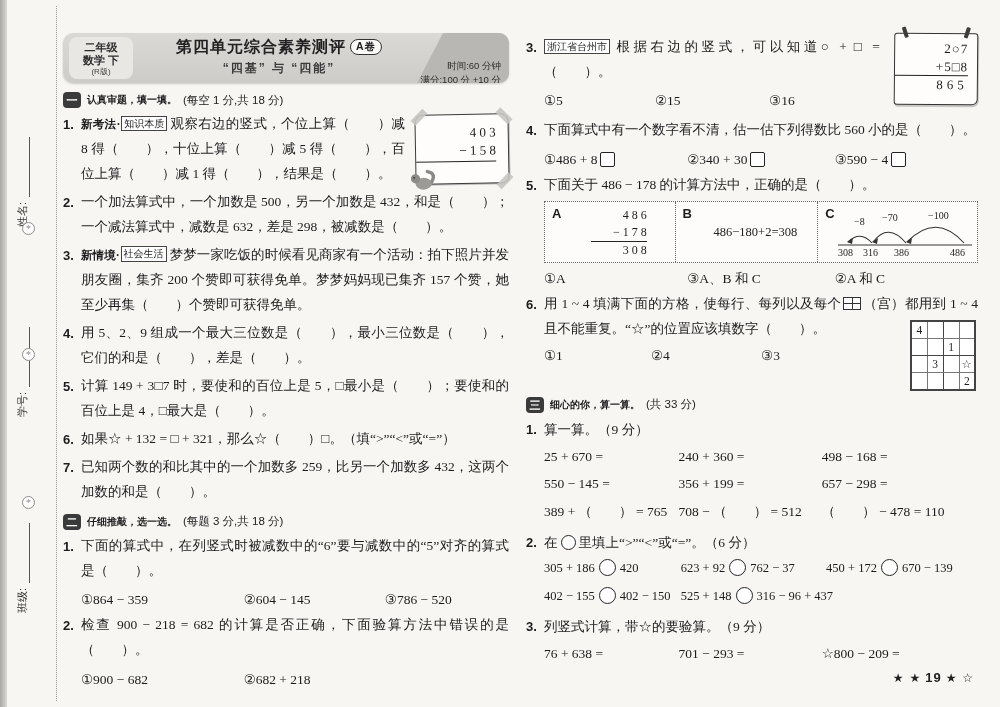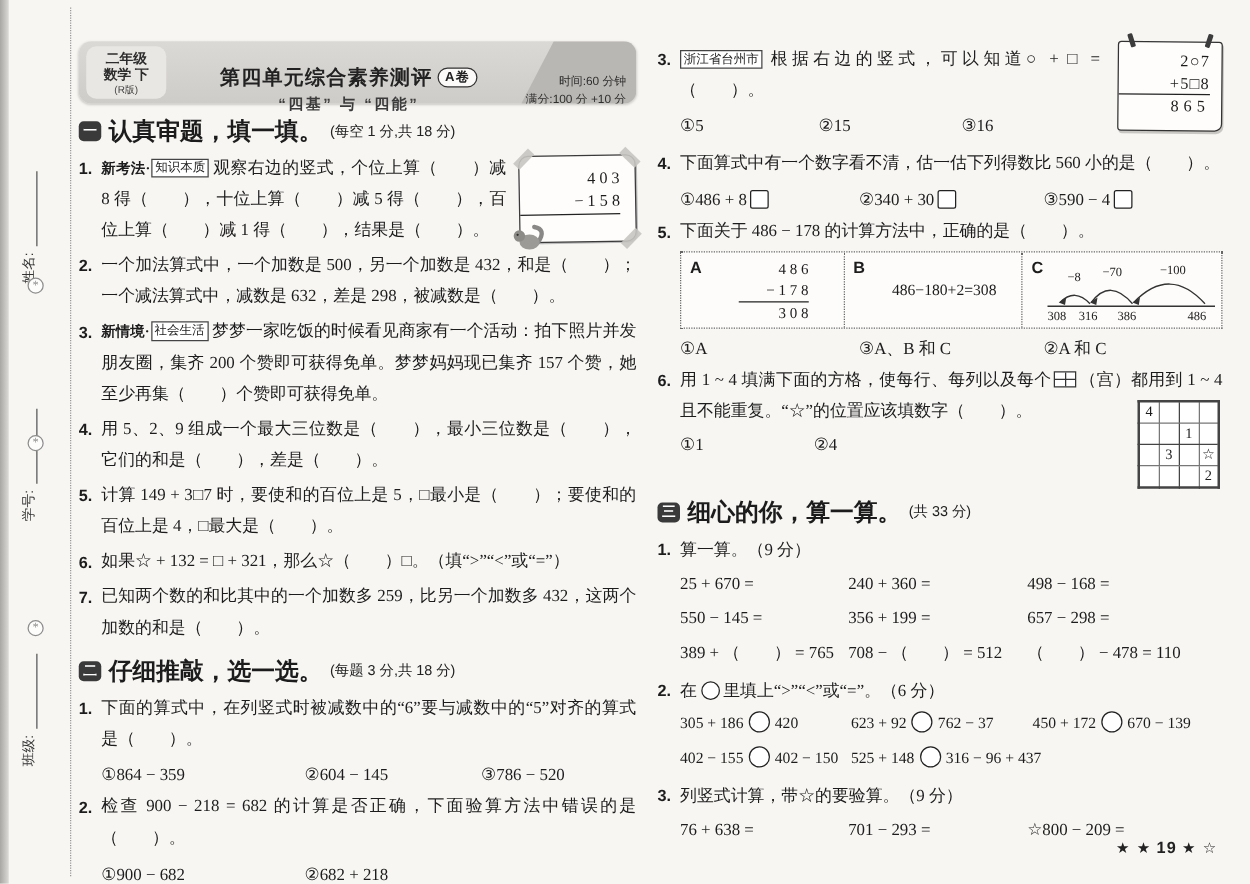--- a/index.html
+++ b/index.html
@@ -15,31 +15,31 @@
 
   .col { position:absolute; top:0; }
   .col-left  { left:63px;  width:446px; }
   .col-right { left:526px; width:452px; }
 
   
   .hdr { position:relative; margin-top:33px; height:50px; background:linear-gradient(#dbd9d5,#ceccc8); border-radius:10px; box-shadow:0 1px 2px rgba(0,0,0,.18); font-family:"Liberation Sans",sans-serif; }
   .hdr-badge { position:absolute; left:6px; top:4px; bottom:4px; width:64px; background:#e9e7e3; border-radius:8px; text-align:center; padding-top:4px; line-height:1.2; }
   .hdr-badge .g { font-size:11px; font-weight:bold; color:#2d2d2d; }
   .hdr-badge .e { font-size:8px; color:#444; }
-  .hdr-center { position:absolute; left:78px; right:92px; top:4px; text-align:center;margin-top:15px; }
+  .hdr-center { position:absolute; left:78px; right:92px; top:4px; text-align:center; }
   .hdr-title { font-size:16px; font-weight:bold; letter-spacing:1px; color:#222; }
   .paper-pill { display:inline-block; border:1.5px solid #333; border-radius:9px; padding:0 5px; font-size:10.5px; font-weight:bold; background:#fbfaf8; margin-left:4px; vertical-align:2px; }
   .hdr-sub { font-size:12px; font-weight:bold; color:#3b3b3b; letter-spacing:2px; margin-top:2px; }
   .hdr-right { position:absolute; right:0; top:0; bottom:0; width:100px; clip-path:polygon(34% 0,100% 0,100% 100%,8% 100%); background:#b9b7b3; border-radius:0 10px 10px 0; text-align:right; padding:26px 8px 0 0; }
   .hdr-right div { font-size:9.5px; color:#2e2e2e; line-height:1.5; white-space:nowrap; }
 
   
   .sec { display:flex; align-items:center; gap:6px; margin:9px 0 4px 0; font-family:"Liberation Sans",sans-serif; }
   .sec .badge { flex:none; width:18px; height:16px; background:#3a3a3a; color:#fff; border-radius:4px; font-size:11px; line-height:16px; text-align:center; font-weight:bold; }
-  .sec .st { font-weight:bold; font-size:19px; }
+  .sec .st { font-weight:bold; font-size:10px; }
   .sec .sn { font-size:11.5px; color:#222; }
 
   
   .q { position:relative; padding-left:18px; font-size:13.5px; line-height:1.85; margin-bottom:3px; text-align:justify; }
   .qnum { position:absolute; left:0; top:1px; font-weight:bold; font-family:"Liberation Sans",sans-serif; font-size:13px; }
   .opts { display:grid; padding-left:18px; font-size:13.5px; line-height:2; }
   .opts3 { grid-template-columns:38% 33% 29%; }
   .opts3r { grid-template-columns:33% 34% 33%; }
 
   .tagb { font-weight:bold; font-family:Liberation Serif, serif; font-size:11.5px; }
@@ -294,20 +294,21 @@
     <span>③A、B 和 C</span>
     <span>②A 和 C</span>
   </div>
 
   <div class="q" style="min-height:96px;">
     <span class="qnum">6.</span>
     <span>用 1 ~ 4 填满下面的方格，使每行、每列以及每个</span><span class="mini"></span><span>（宫）都用到 1 ~ 4 且不能重复。“☆”的位置应该填数字（　　）。</span>
     <div class="opts opts3r" style="padding-left:0; padding-right:110px; grid-template-columns:33% 34% 33%;">
       <span>①1</span>
       <span>②4</span>
+      <span>③3</span>
     </div>
     <table class="sgrid">
       <tbody>
           <tr>
         <td>4</td>
         <td></td>
         <td></td>
         <td></td>
       </tr>
       <tr>

